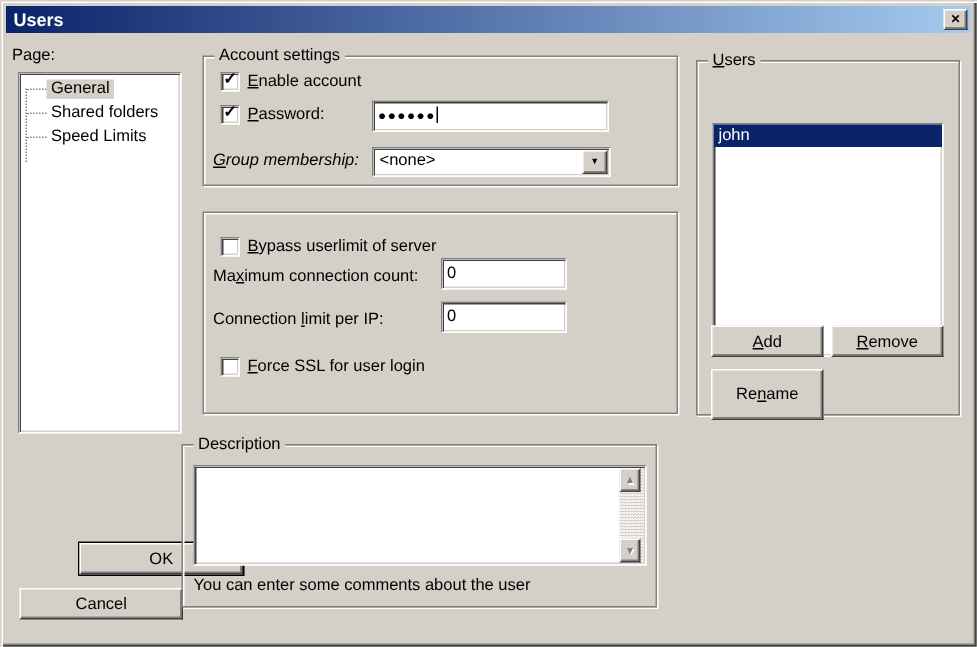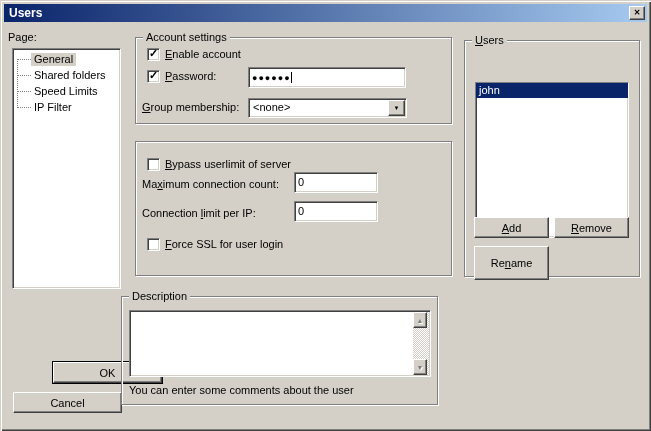--- a/index.html
+++ b/index.html
@@ -109,24 +109,20 @@
         <span class="tree-label">General</span>
       </div>
       <div class="tree-row">
         <span class="tree-connector"></span>
         <span class="tree-label">Shared folders</span>
       </div>
       <div class="tree-row">
         <span class="tree-connector"></span>
         <span class="tree-label">Speed Limits</span>
       </div>
-      <div class="tree-row">
-        <span class="tree-connector"></span>
-        <span class="tree-label">IP Filter</span>
-      </div>
     </div>
   </div>
 
   <div class="btn default" style="left:13px; top:362px; width:109px; height:21px;">
     <span>OK</span>
   </div>
   <div class="btn" style="left:13px; top:392px; width:109px; height:21px;">
     <span>Cancel</span>
   </div>
 
@@ -144,21 +140,21 @@
       <span class="checkbox">
           <span class="checkmark">✓</span>
         </span>
       <span><u>P</u>assword:</span>
     </div>
 
     <div class="sunken field" style="left:112px; top:29px; width:158px; height:21px;">
       <span class="password-text">●●●●●●</span><span class="caret"></span>
     </div>
 
-    <div class="label" style="left:6px; top:63px;"><u>G</u>roup membership:</div>
+    <div class="label" style="left:6px; top:63px;font-style:italic;"><u>G</u>roup membership:</div>
 
     <div class="sunken combo" style="left:112px; top:60px; width:159px; height:20px;">
       <span class="combo-text">&lt;none&gt;</span>
       <div class="btn combo-arrow">
         <span>▼</span>
       </div>
     </div>
   </div>
 
   <div class="groupbox" style="left:135px; top:141px; width:317px; height:135px;">

